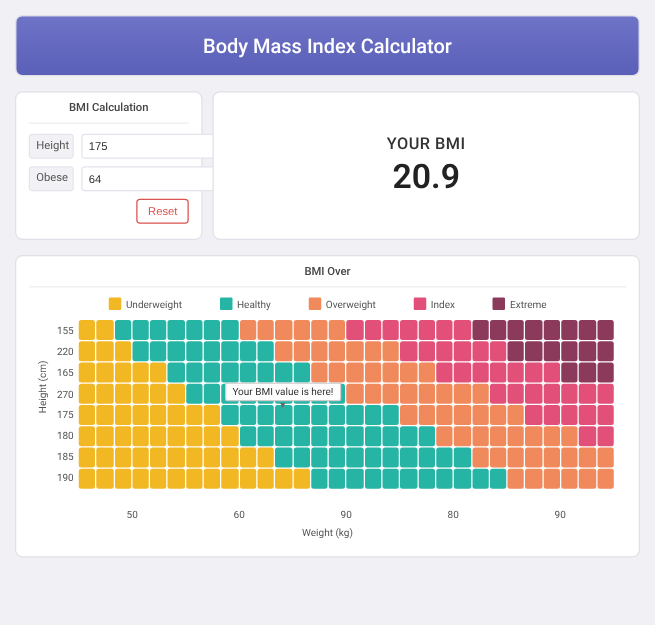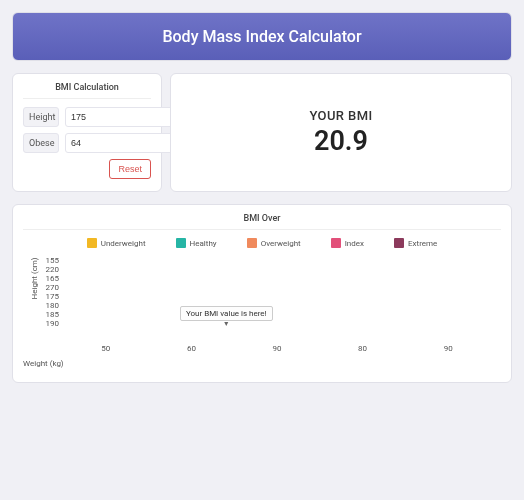--- a/index.html
+++ b/index.html
@@ -156,21 +156,21 @@
     justify-content: space-around;
     font-size: 8px;
     color: #555;
     padding-right: 4px;
     width: 22px;
     text-align: right;
   }
   .grid {
     flex: 1;
     display: flex;
-    flex-direction: row;
+    flex-direction: column;
     gap: 1px;
     position: relative;
   }
   .grow {
     display: flex;
     gap: 1px;
     height: 16px;
   }
   .cell {
     flex: 1;
@@ -179,21 +179,21 @@
   .xticks {
     display: flex;
     margin-left: 40px;
     margin-right: 10px;
     font-size: 8px;
     color: #555;
     margin-top: 4px;
   }
   .xtick { flex: 1; text-align: center; }
   .xlabel {
-    text-align: left;
+    text-align: center;
     font-size: 8px;
     color: #555;
     margin-top: 6px;
   }
   .tooltip {
     position: absolute;
     background: #fdfdfd;
     border: 1px solid #ccc;
     border-radius: 2px;
     padding: 2px 5px;

